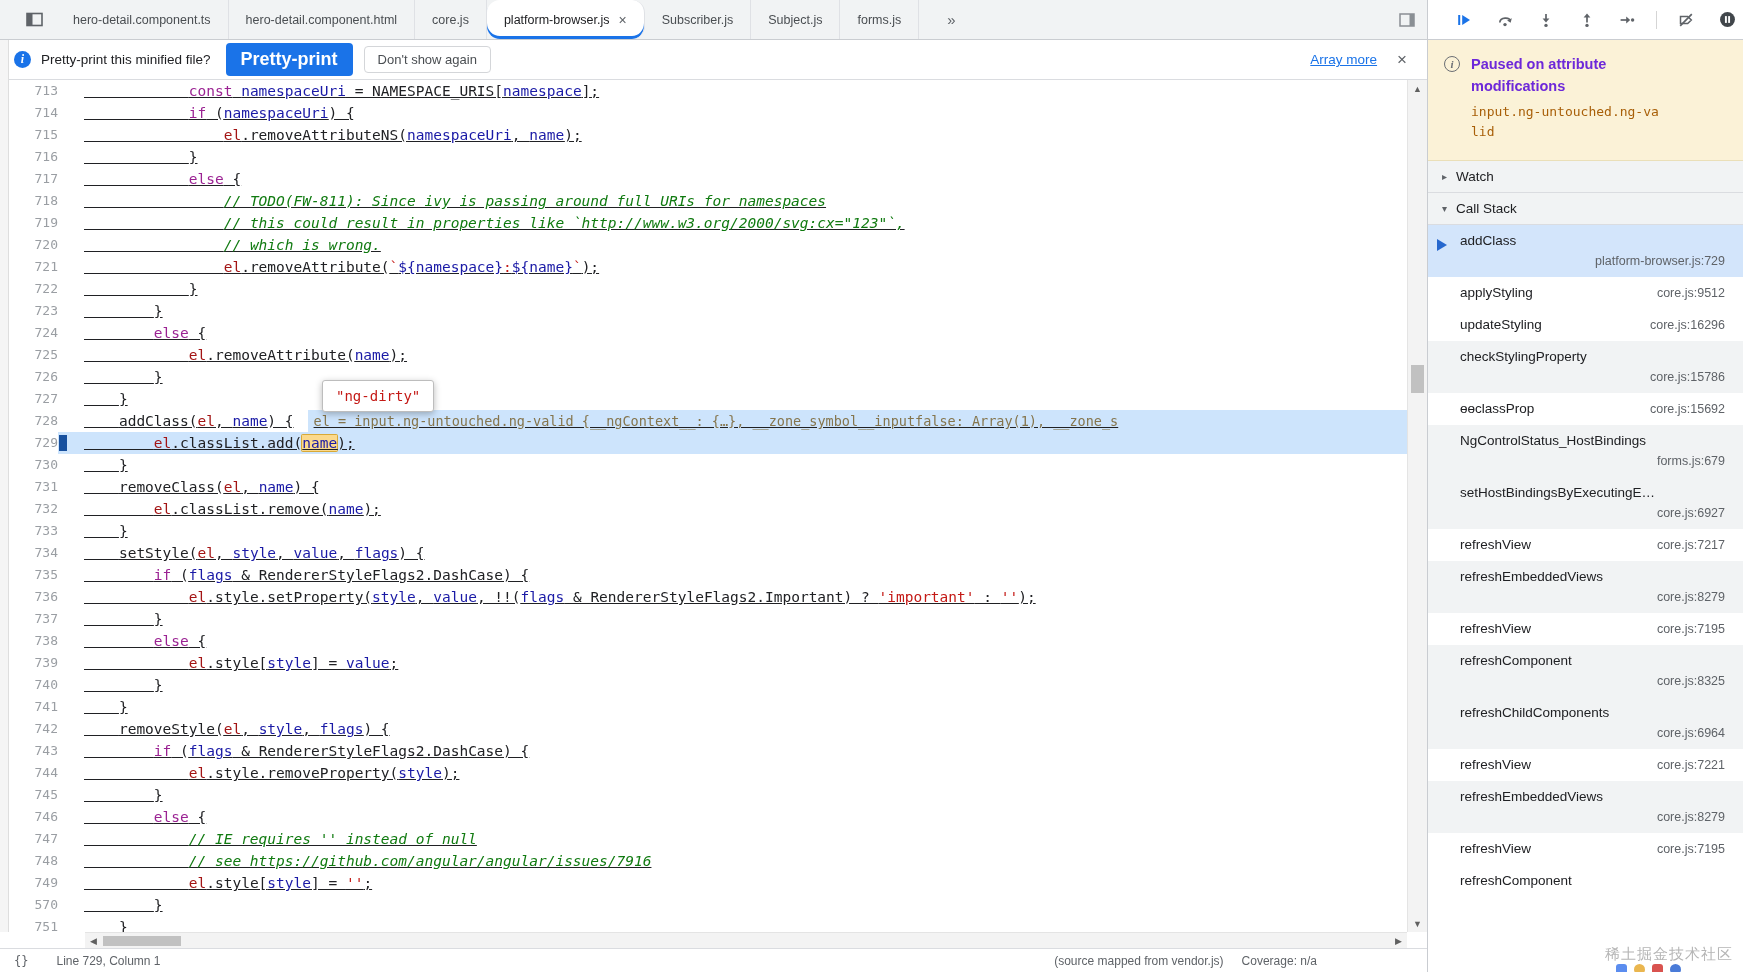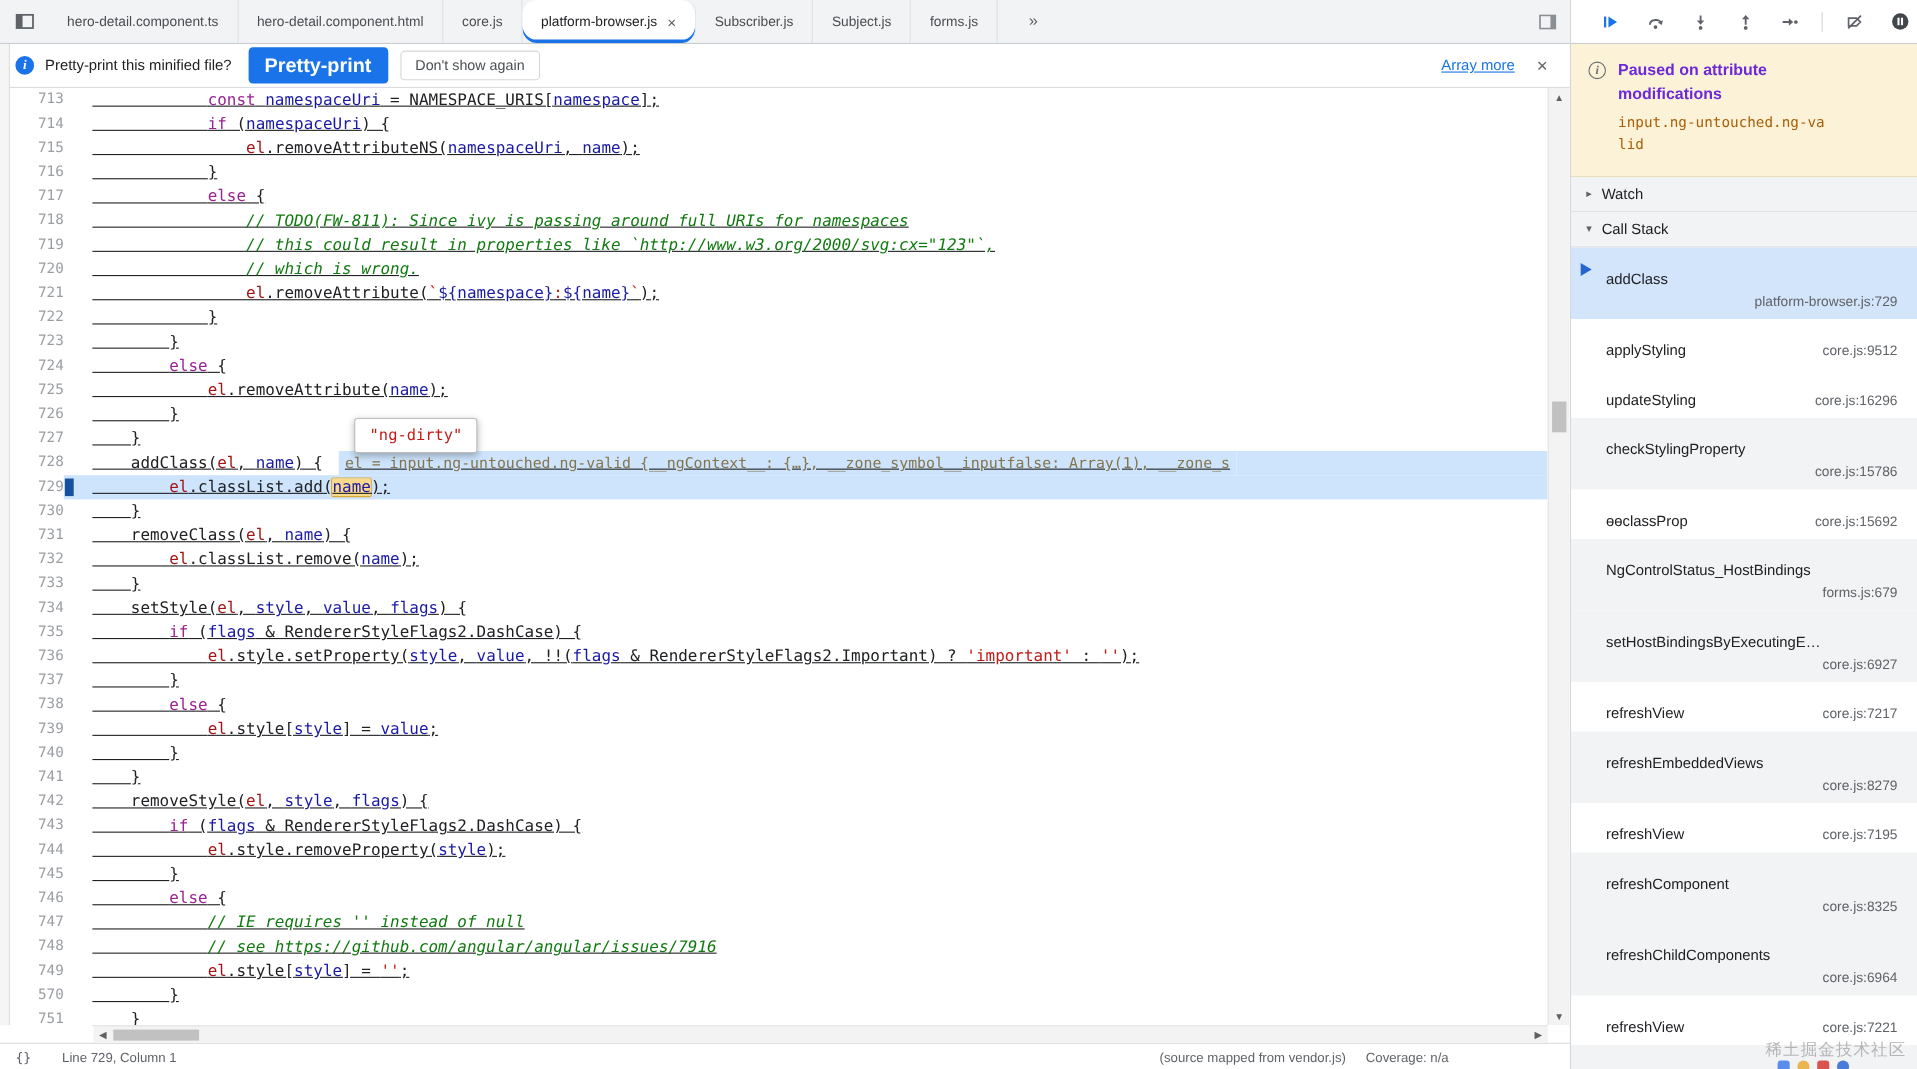--- a/index.html
+++ b/index.html
@@ -4,21 +4,21 @@
 <title>DevTools</title>
 <style>
   * { margin:0; padding:0; box-sizing:border-box; }
   html,body { width:1743px; height:972px; overflow:hidden; }
   body { font-family:"Liberation Sans", sans-serif; background:#fff; color:#202124; position:relative; font-size:13px; }
   .app { display:flex; width:1743px; height:972px; }
 
   
   .editor-col { width:1428px; display:flex; flex-direction:column; border-right:1px solid #c9ccd1; position:relative; background:#fff; }
 
-  .tabbar { height:40px; background:#f1f3f4; border-bottom:1px solid #cacdd1; display:flex; align-items:stretch; flex-shrink:0; }
+  .tabbar { height:40px; background:#f1f3f4; border-bottom:1px solid #cacdd1; display:flex; align-items:stretch; flex-shrink:0;padding-left:12px; }
   .nav-toggle { width:44px; display:flex; align-items:center; justify-content:center; }
   .tabs { display:flex; align-items:stretch; }
   .tab { display:flex; align-items:center; padding:0 17px; font-size:12.5px; color:#4a4e52; border-right:1px solid #dfe1e5; white-space:nowrap; cursor:default; }
   .tab.active { background:#fff; color:#202124; box-shadow:inset 0 -3px 0 #1a73e8;border-radius:13px; }
   .tab .close { margin-left:9px; color:#5f6368; font-size:14px; line-height:1; }
   .tab-overflow { display:flex; align-items:center; padding:0 16px; color:#5f6368; font-size:15px; margin-left:12px; }
   .panel-btn { margin-left:auto; margin-right:12px; display:flex; align-items:center; }
 
   .infobar { height:40px; background:#fff; border-bottom:1px solid #dadce0; display:flex; align-items:center; padding:0 14px; font-size:13.5px; flex-shrink:0; }
   .info-icon { width:17px; height:17px; border-radius:50%; background:#1a73e8; color:#fff; font:italic bold 12px "Liberation Serif", serif; display:flex; align-items:center; justify-content:center; margin-right:10px; flex-shrink:0; }
@@ -77,21 +77,21 @@
 
   .paused-box { display:flex; gap:11px; background:#fbf2d7; border-bottom:1px solid #eadfb8; padding:14px 16px 18px; flex-shrink:0; }
   .paused-icon { flex:0 0 16px; height:16px; border:1.5px solid #6b6f74; border-radius:50%; color:#6b6f74; font:italic bold 11px "Liberation Serif", serif; display:flex; align-items:center; justify-content:center; margin-top:2px; }
   .paused-title { font-size:14.5px; font-weight:bold; line-height:1.5; max-width:180px; color:#6d28d9; }
   .paused-subject { margin-top:4px; font-family:"DejaVu Sans Mono", monospace; font-size:13px; line-height:1.55; color:#a85f08; max-width:188px; word-break:break-all; }
 
   .section-h { height:32px; background:#f1f3f4; border-bottom:1px solid #dadce0; display:flex; align-items:center; padding:0 14px; font-size:13.5px; color:#202124; gap:9px; flex-shrink:0; }
   .section-h .chev { color:#5f6368; font-size:10px; }
 
   .frames { flex:1; overflow:hidden; }
-  .frame { position:relative; padding:21px 18px 9px 32px; font-size:13.5px; color:#202124; }
+  .frame { position:relative; padding:8px 18px 9px 32px; font-size:13.5px; color:#202124; }
   .frame.one { display:flex; justify-content:space-between; align-items:baseline;gap:31px; }
   .frame .loc { color:#5f6368; font-size:12.5px; }
   .frame.two .loc { display:block; text-align:right; margin-top:6px; }
   .frame.stripe { background:#f1f3f4; }
   .frame.current { background:#d3e5fb; }
   .frame.current::before { content:""; position:absolute; left:9px; top:14px; border-left:10px solid #2567ce; border-top:6px solid transparent; border-bottom:6px solid transparent; }
 
   .watermark { position:absolute; right:10px; bottom:8px; color:#b5b5b5; font-size:15px; letter-spacing:1px; z-index:50; }
   .wm-badges { position:absolute; right:62px; bottom:-3px; display:flex; gap:7px; z-index:50; }
   .wm-badges i { width:11px; height:11px; border-radius:3px; display:block; }

